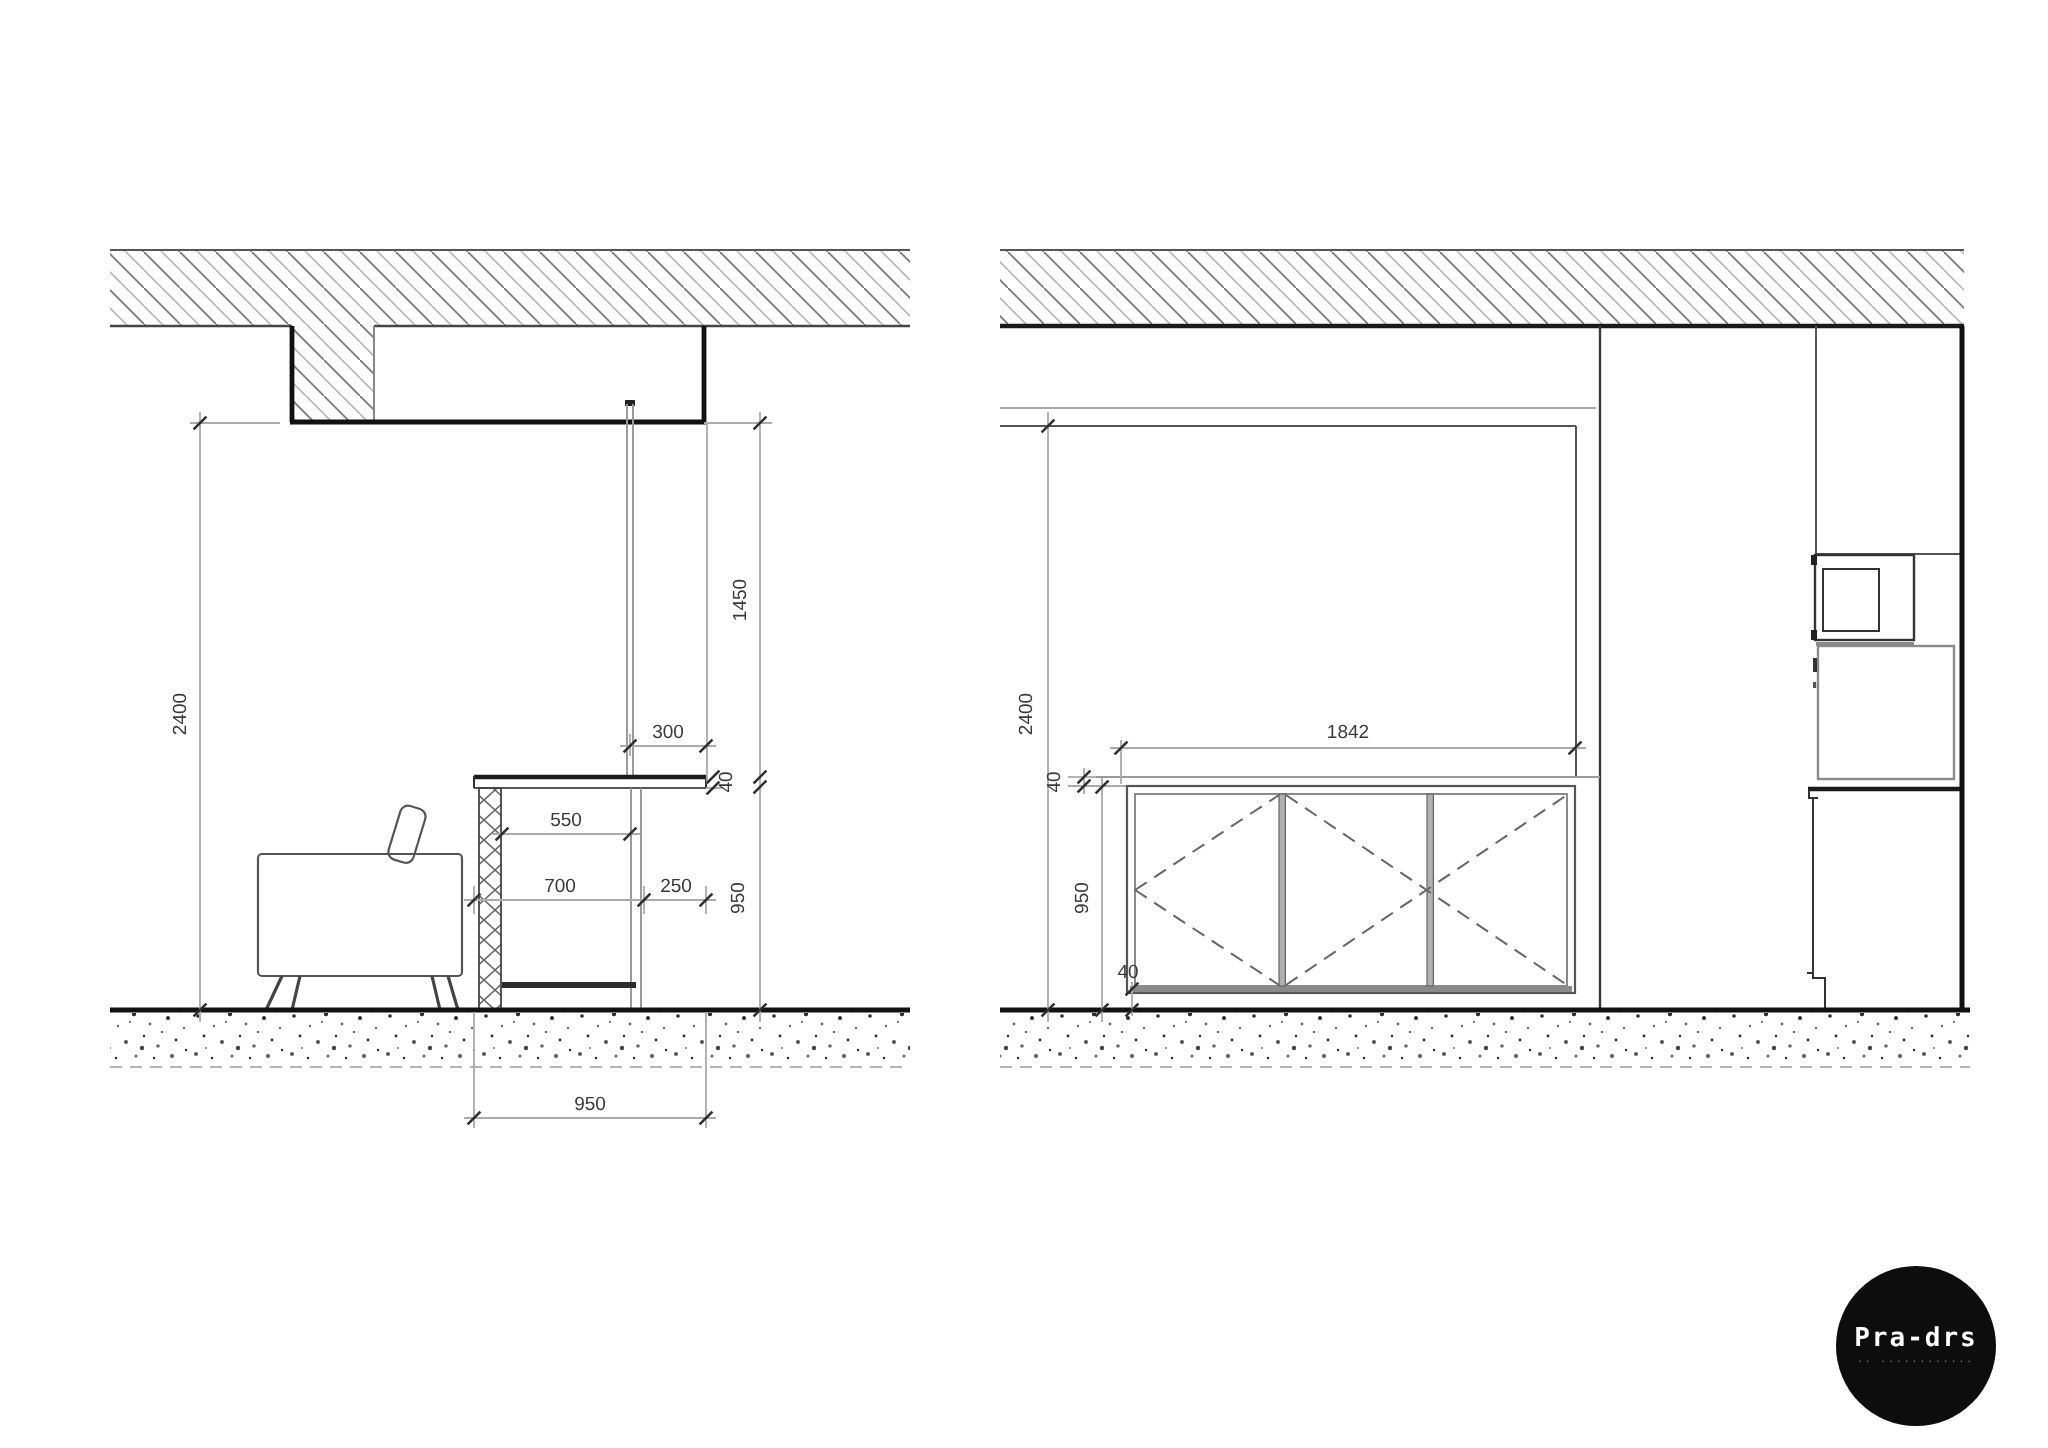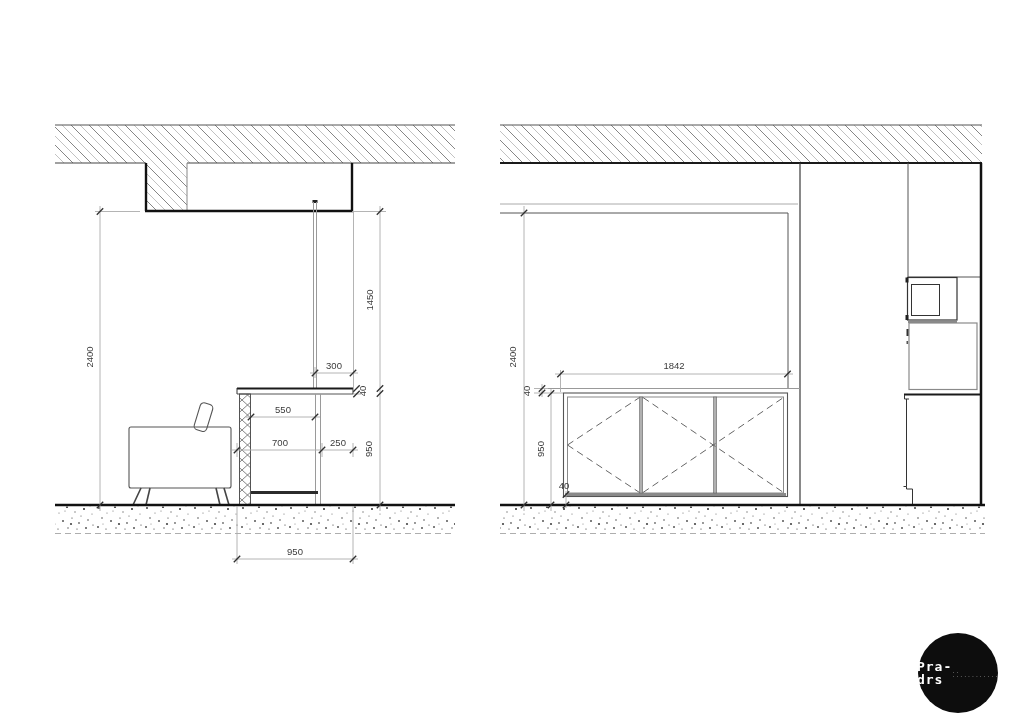--- a/index.html
+++ b/index.html
@@ -1,21 +1,21 @@
 <!DOCTYPE html>
 <html><head>
 <meta charset="utf-8">
 <style>
   html,body{margin:0;padding:0;background:#ffffff;}
   #canvas{position:relative;width:1024px;height:721px;background:#ffffff;overflow:hidden;
           font-family:"Liberation Sans", sans-serif;}
   svg{position:absolute;left:0;top:0;}
   .dim-text{font-family:"Liberation Sans", sans-serif;font-size:9.5px;fill:#3a3a3a;}
   .logo{position:absolute;left:918px;top:633px;width:80px;height:80px;border-radius:50%;
-        background:#0d0d0d;display:flex;align-items:center;justify-content:center;}
+        background:#0d0d0d;display:flex;flex-direction:column;align-items:center;justify-content:center;}
   .logo .brand{color:#ffffff;font-family:"DejaVu Sans Mono", monospace;font-weight:bold;
                font-size:13px;letter-spacing:1px;line-height:1;}
   .logo .tagline{color:#bdbdbd;font-family:"DejaVu Sans Mono", monospace;font-size:4px;
                  letter-spacing:1.5px;margin-top:3px;line-height:1;}
 </style>
 </head>
 <body>
 
 <div id="canvas">
 <svg width="1024" height="724" viewBox="0 0 1024 724">

